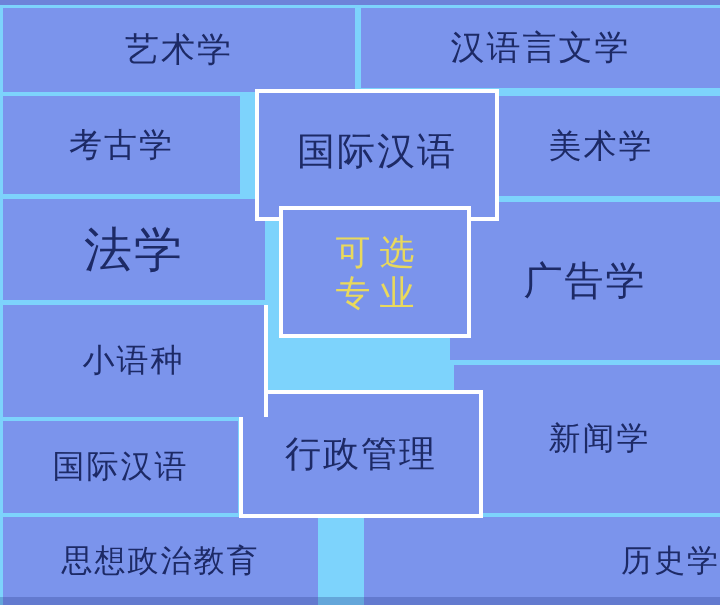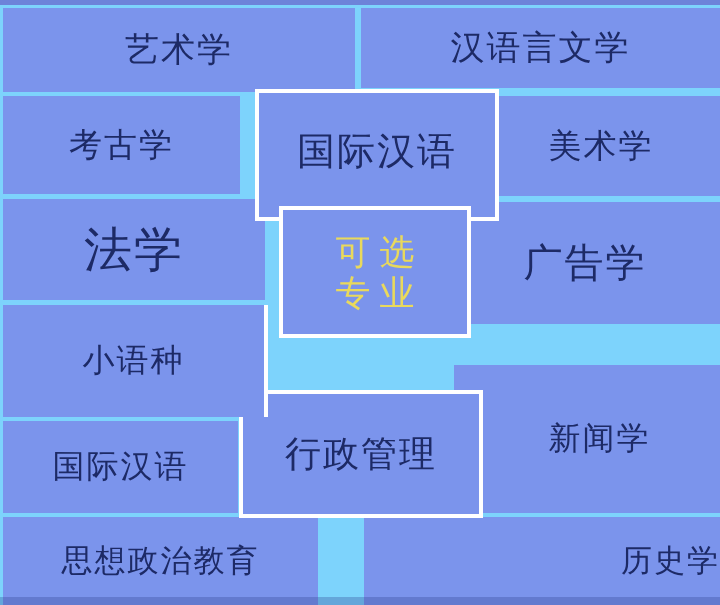--- a/index.html
+++ b/index.html
@@ -31,21 +31,21 @@
   
   .b-art{left:3px;top:8px;width:352px;height:84px;font-size:34px;}
   .b-chinlit{left:361px;top:8px;width:359px;height:80px;font-size:34px;}
   
   .b-arch{left:3px;top:96px;width:237px;height:98px;font-size:33px;}
   .b-intchin{left:238px;top:89px;width:244px;height:132px;font-size:38px;z-index:2;padding-bottom:8px;}
   .b-finearts{left:482px;top:96px;width:238px;height:100px;font-size:33px;}
   
   .b-law{left:3px;top:199px;width:262px;height:101px;font-size:48px;}
   .b-center{left:262px;top:206px;width:192px;height:132px;z-index:4;}
-  .b-adv{left:450px;top:202px;width:270px;height:122px;font-size:39px;}
+  .b-adv{left:450px;top:202px;width:270px;height:158px;font-size:39px;}
   .b-minor{left:3px;top:305px;width:265px;height:112px;font-size:32px;border-right:4px solid var(--line);z-index:3;}
   
   .b-envdes{left:3px;top:421px;width:235px;height:92px;font-size:32px;}
   .b-pubadm{left:222px;top:390px;width:244px;height:128px;font-size:36px;z-index:2;}
   .b-journ{left:454px;top:365px;width:266px;height:148px;font-size:32px;padding-left:25px;}
   
   .b-ipe{left:3px;top:517px;width:315px;height:88px;font-size:31px;}
   .b-hist{left:364px;top:517px;width:356px;height:88px;font-size:31px;justify-content:flex-end;}
   
   .center-text{

